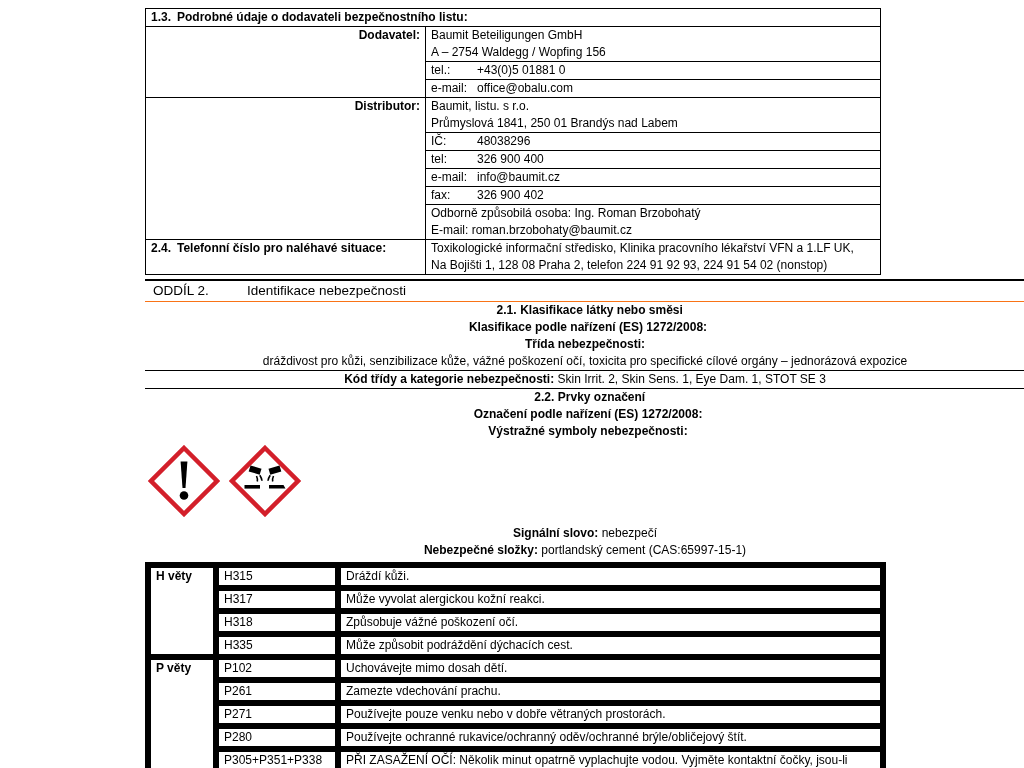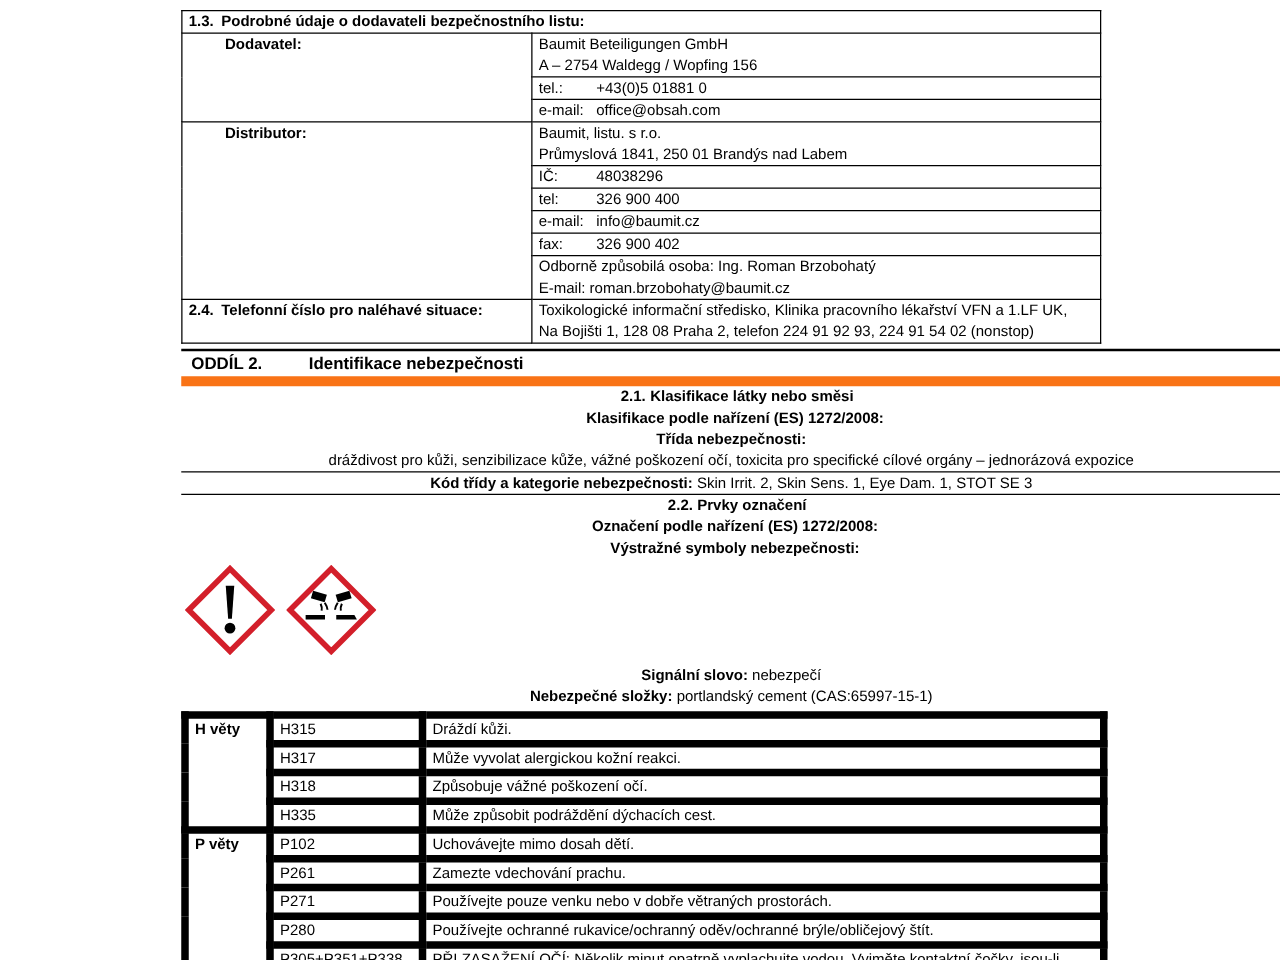--- a/index.html
+++ b/index.html
@@ -7,27 +7,27 @@
   .page {
     position:relative; width:1024px; height:768px; background:#fff;
     font-family:"Liberation Sans", sans-serif; font-size:12px; color:#000;
     overflow:hidden;
   }
   .doc { position:absolute; left:145px; top:8px; width:879px; }
   table { border-collapse:collapse; table-layout:fixed; }
   .t1 { width:735px; }
   .t1 td { border:1px solid #000; padding:0 5px; vertical-align:top; line-height:17px; }
   .b { font-weight:bold; }
-  .lbl { padding-left:34px !important; }
+  .lbl { padding-left:34px !important;text-align:right; }
   .num { display:inline-block; width:26px; }
   .fld { display:inline-block; width:46px; }
   .sec-header {
     margin-top:4px; width:879px;
-    border-top:2.5px solid #000; border-bottom:8px solid #f97316;
-    font-weight:bold; font-size:13.5px; line-height:18px; padding:1px 0 1px 8px;
+    border-top:2.5px solid #000; border-bottom:1px solid #f97316;
+    font-weight:normal; font-size:13.5px; line-height:18px; padding:1px 0 1px 8px;
   }
   .sec-header .secnum { display:inline-block; width:94px; }
   .line { line-height:17px; padding-left:7px; width:879px;text-align:center; }
   .line.flush { padding-left:1px; }
   .rule { border-bottom:1px solid #000; }
   .subnum { display:inline-block; width:27px; }
   .pictos { display:flex; gap:9px; margin:5px 0 6px 3px; height:74px; }
   .picto { width:72px; height:72px; }
   .t2 { width:735px; margin-top:3px; }
   .t2 td { border:6px solid #000000; padding:0 5px; vertical-align:top; line-height:17px; }
@@ -54,21 +54,21 @@
           <td class="b lbl" rowspan="3">Dodavatel:</td>
           <td>
             <div>Baumit Beteiligungen GmbH</div>
             <div>A – 2754 Waldegg / Wopfing 156</div>
           </td>
         </tr>
         <tr>
           <td><span class="fld">tel.:</span><span>+43(0)5 01881 0</span></td>
         </tr>
         <tr>
-          <td><span class="fld">e-mail:</span><span>office@obsah.com</span></td>
+          <td><span class="fld">e-mail:</span><span>office@obalu.com</span></td>
         </tr>
         <tr>
           <td class="b lbl" rowspan="6">Distributor:</td>
           <td>
             <div>Baumit, listu. s r.o.</div>
             <div>Průmyslová 1841, 250 01 Brandýs nad Labem</div>
           </td>
         </tr>
         <tr>
           <td><span class="fld">IČ:</span><span>48038296</span></td>

